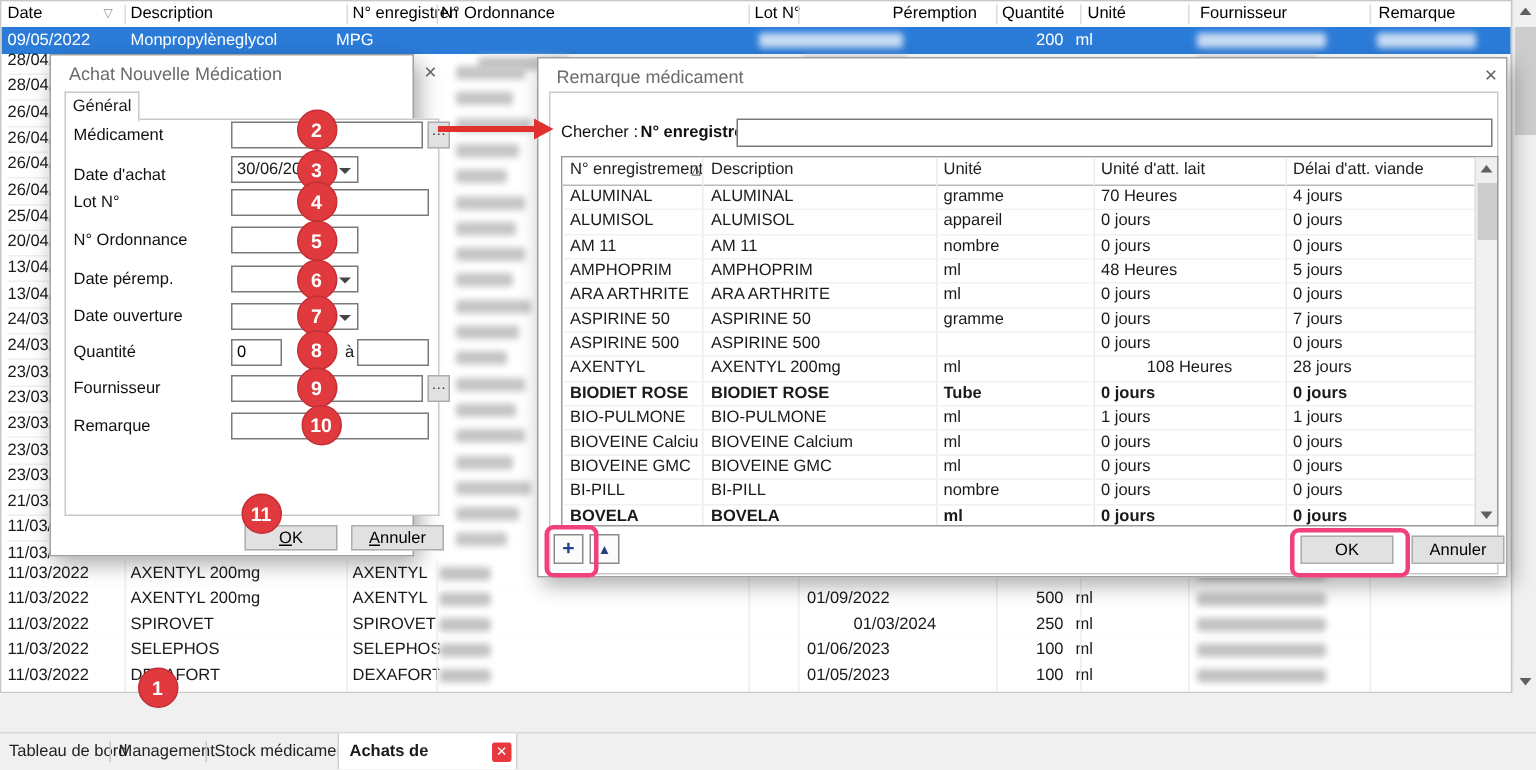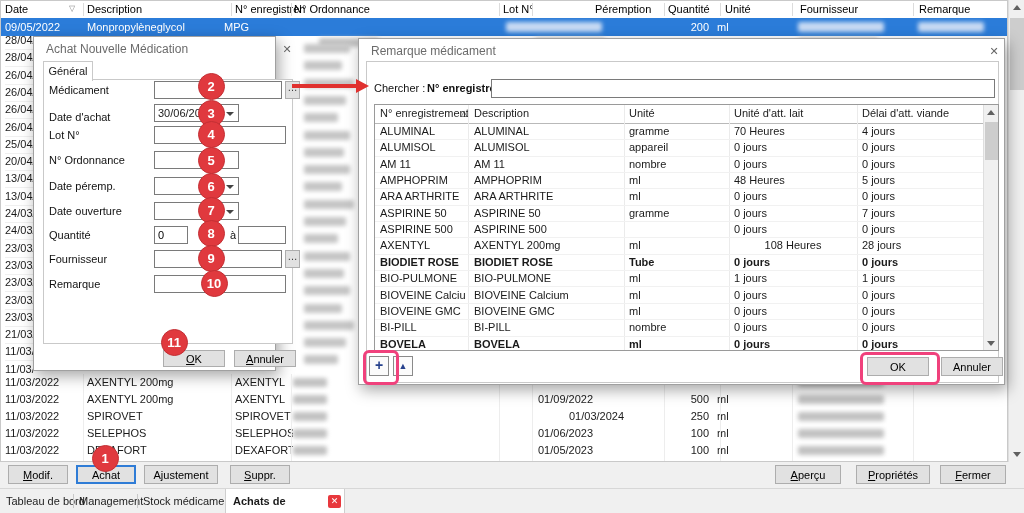--- a/index.html
+++ b/index.html
@@ -234,29 +234,20 @@
   <div class="vsb">
     <div class="sb-btn" style="top:0">
         <div class="tri tri-up"></div>
       </div>
     <div class="sb-thumb" style="top:18px;height:72px"></div>
     <div class="sb-btn" style="top:446px">
         <div class="tri tri-dn"></div>
       </div>
   </div>
 
-  <div class="footer">
-    <div class="btn" style="left:8px;width:60px"><u>M</u>odif.</div>
-    <div class="btn focused" style="left:76px;width:60px">Achat</div>
-    <div class="btn" style="left:144px;width:74px">Ajustement</div>
-    <div class="btn" style="left:230px;width:60px"><u>S</u>uppr.</div>
-    <div class="btn" style="left:775px;width:66px"><u>A</u>perçu</div>
-    <div class="btn" style="left:856px;width:74px"><u>P</u>ropriétés</div>
-    <div class="btn" style="left:940px;width:66px"><u>F</u>ermer</div>
-  </div>
 
   <div class="tabbar">
     <span class="tab" style="left:6px">Tableau de bord</span>
     <div class="tabsep" style="left:73px"></div>
     <span class="tab" style="left:79px">Management</span>
     <div class="tabsep" style="left:137px"></div>
     <span class="tab" style="left:143px">Stock médicaments</span>
     <div class="tab-active">
       <span class="lbl">Achats de médicaments</span>
       <span class="tab-close">✕</span>

